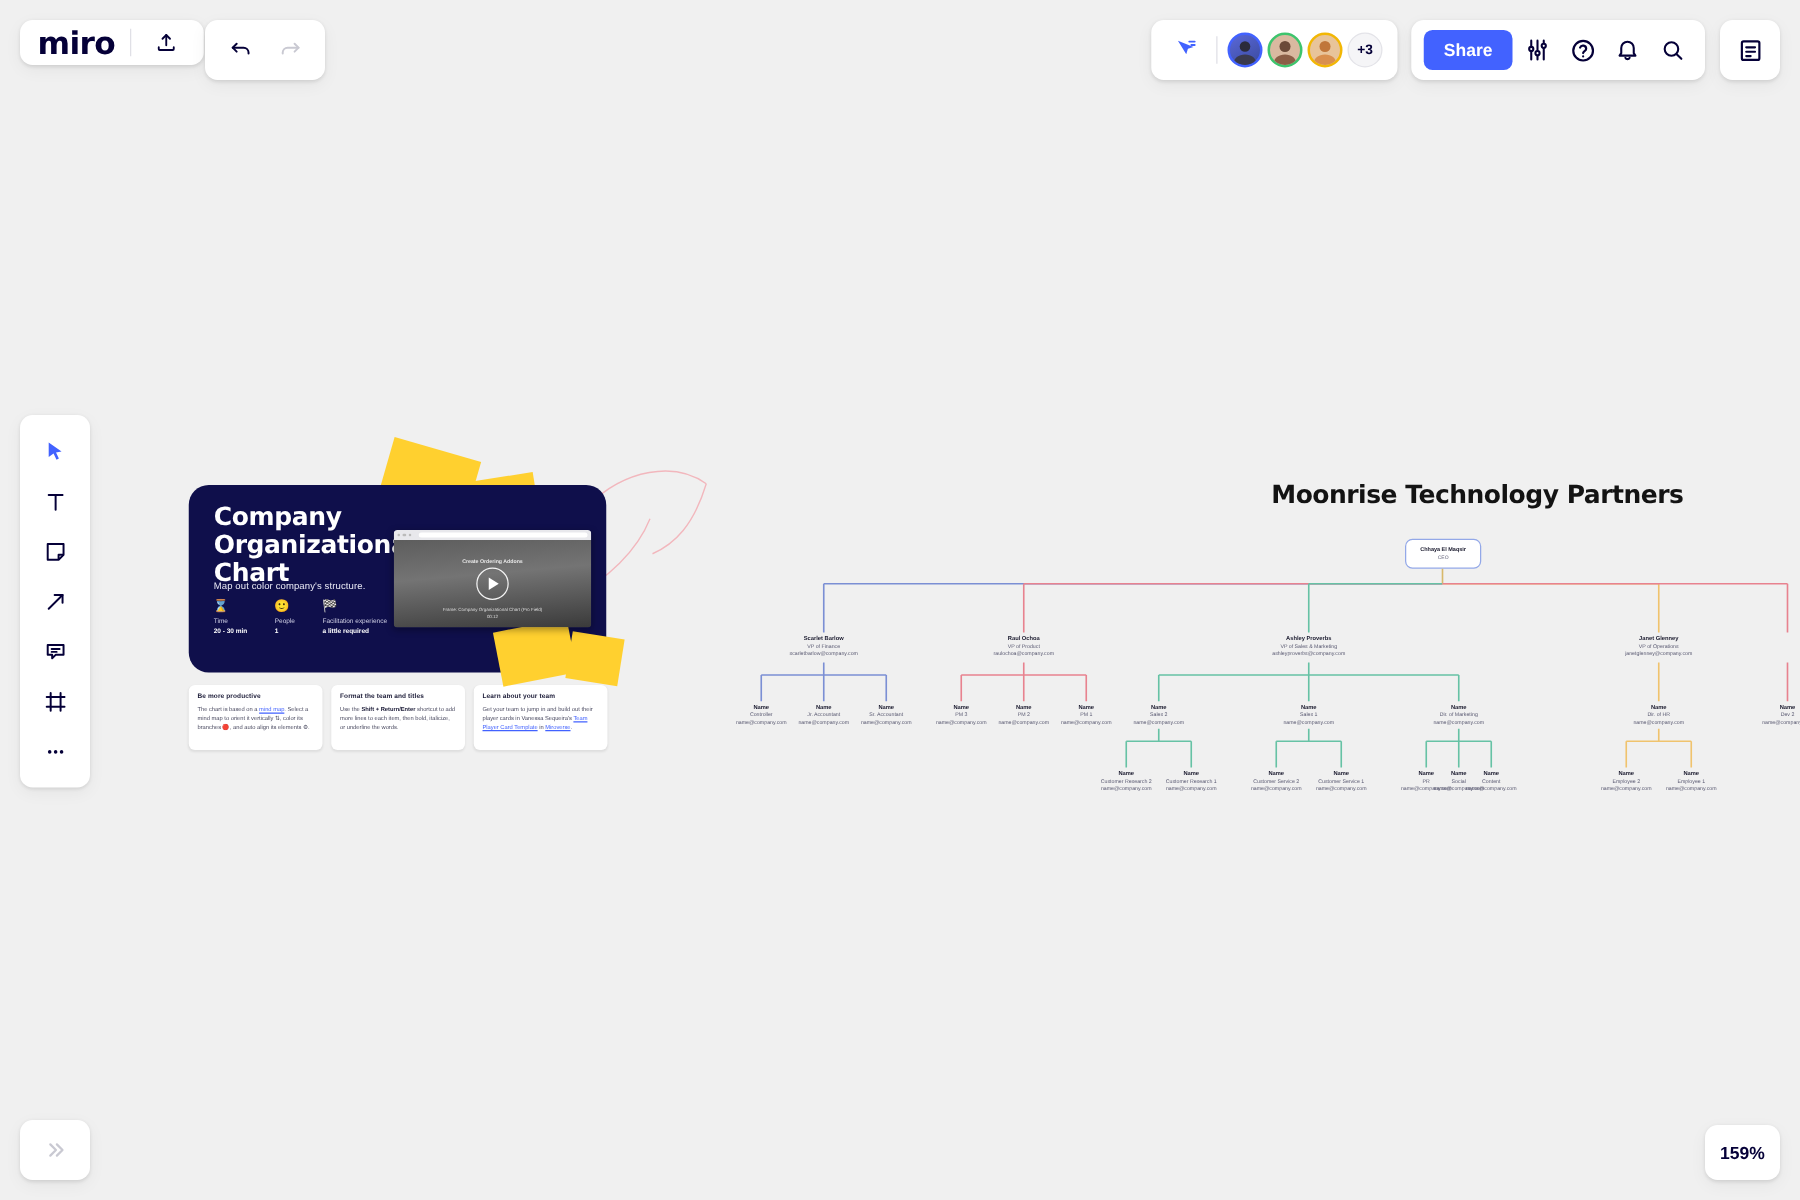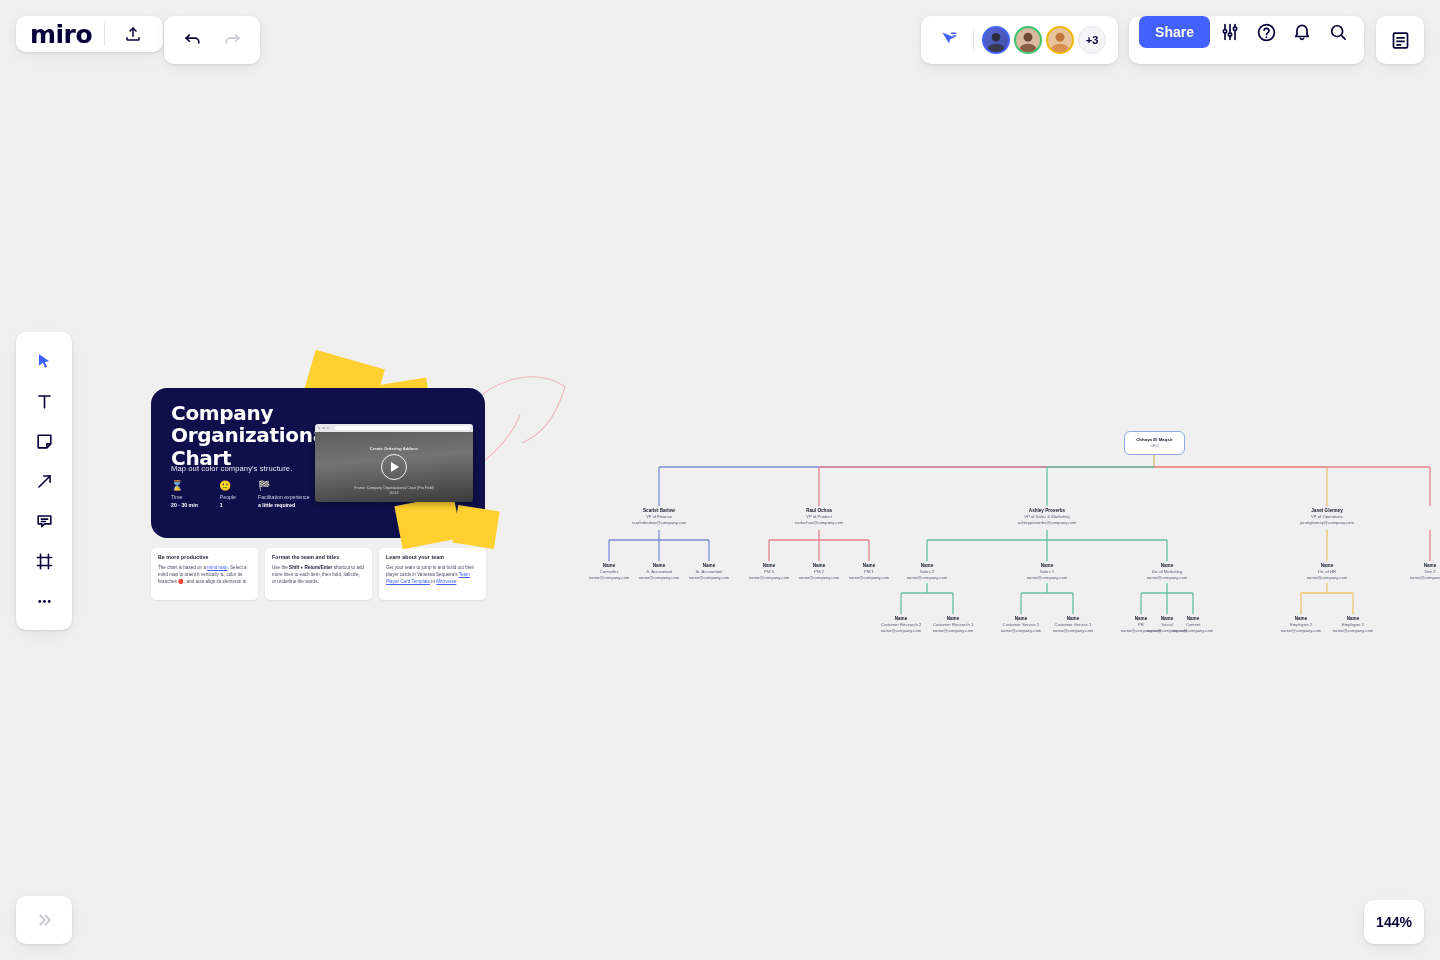--- a/index.html
+++ b/index.html
@@ -54,21 +54,21 @@
   }
   .plus3 {
     width: 28px; height: 28px; border-radius: 50%;
     background: #f5f5f7; border: 1px solid #e3e3e8;
     display:flex; align-items:center; justify-content:center;
     font-size: 11px; font-weight: 700; color: #050038;
   }
 
   #actiongrp {
     position: absolute; right: 76px; top: 16px; height: 48px;
-    display: flex; align-items: flex-start; padding: 0 10px; gap: 4px;
+    display: flex; align-items: center; padding: 0 10px; gap: 4px;
   }
   .share-btn {
     background: #4262ff; color: #fff; border: none;
     font-size: 14px; font-weight: 700; padding: 8px 16px;
     border-radius: 7px; cursor: pointer;
     font-family: "Liberation Sans", sans-serif;
   }
 
   #notesbtn {
     position: absolute; right: 16px; top: 16px;
@@ -266,20 +266,21 @@
   </div>
   <div class="icard" id="icard2">
     <h4>Format the team and titles</h4>
     <p>Use the <b>Shift + Return/Enter</b> shortcut to add more lines to each item, then bold, italicize, or underline the words.</p>
   </div>
   <div class="icard" id="icard3">
     <h4>Learn about your team</h4>
     <p>Get your team to jump in and build out their player cards in Vanessa Sequeira's <a href="#">Team Player Card Template</a> in <a href="#">Miroverse</a>.</p>
   </div>
 
+  <div id="orgtitle">Moonrise Technology Partners</div>
   <div id="rootnode">
     <div class="nm">Chhaya El Maqsir</div>
     <div class="ti">CEO</div>
   </div>
   <svg id="orglines" width="1440" height="960" style="position: absolute; left: 0px; top: 0px;">
       <line x1="1154" y1="455" x2="1154" y2="467" stroke="#d8b96a" stroke-width="1.3"></line>
       <path d="M659 467 L1154 467" stroke="#7b8fd4" stroke-width="1.3" fill="none"></path>
       <line x1="659" y1="467" x2="659" y2="506" stroke="#7b8fd4" stroke-width="1.3"></line>
       <line x1="659" y1="530" x2="659" y2="540" stroke="#7b8fd4" stroke-width="1.3"></line>
       <line x1="609" y1="540" x2="709" y2="540" stroke="#7b8fd4" stroke-width="1.3"></line>
@@ -592,13 +593,13 @@
   </div>
 </div>
 
 <div class="panel" id="collapsebtn">
   <svg width="18" height="18" viewBox="0 0 24 24" fill="none" stroke="#c9c9d2" stroke-width="2.4" stroke-linecap="round" stroke-linejoin="round">
     <path d="M7 6l6 6-6 6"></path>
       <path d="M14 6l6 6-6 6"></path>
   </svg>
 </div>
 
-<div class="panel" id="zoombox">144%</div>
+<div class="panel" id="zoombox">159%</div>
 
 </body></html>

